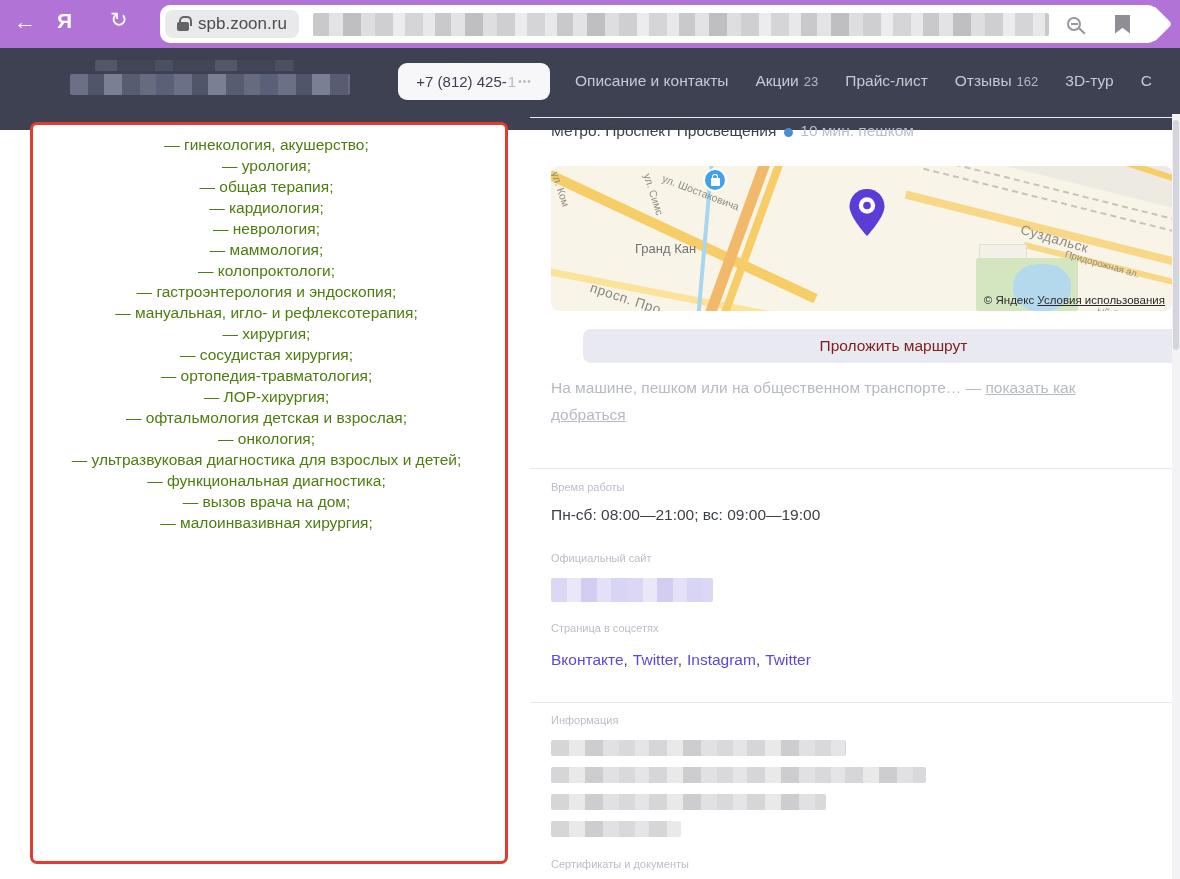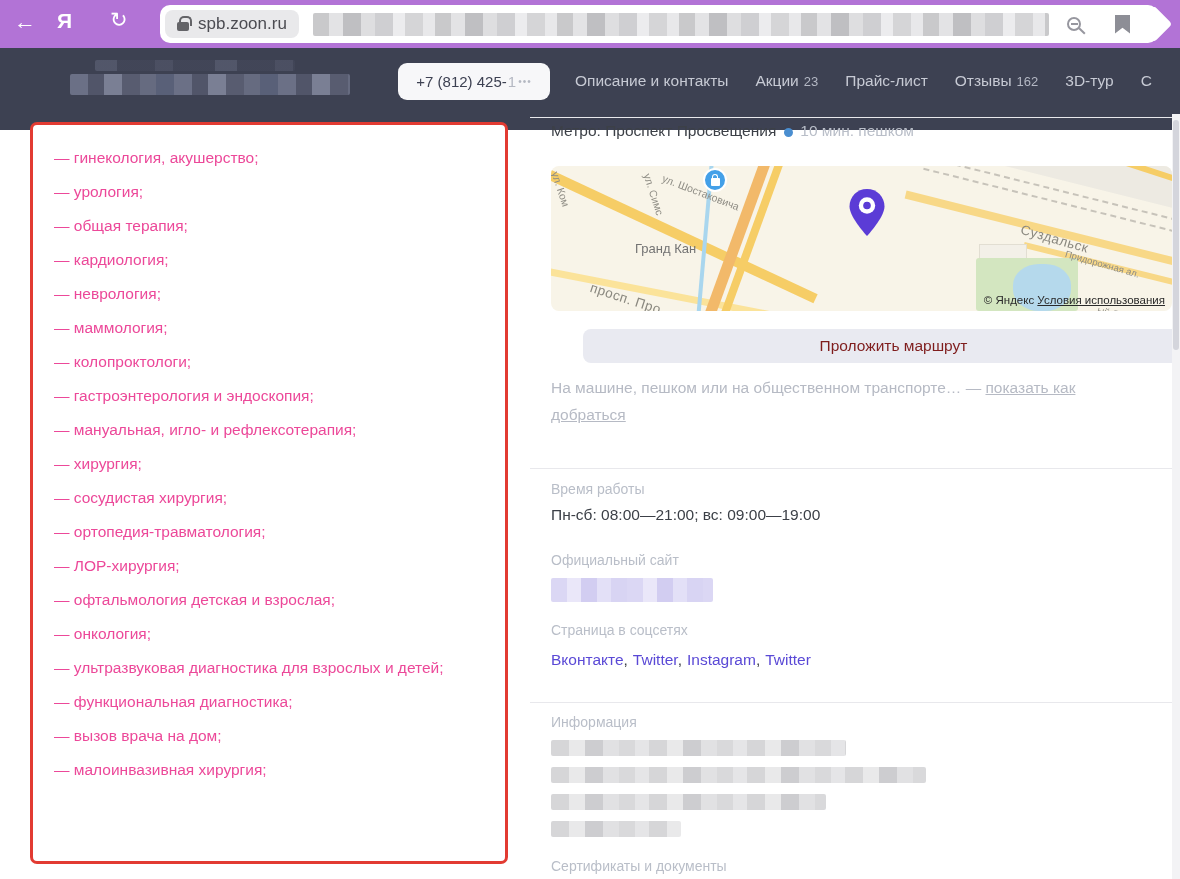--- a/index.html
+++ b/index.html
@@ -36,21 +36,21 @@
   .ph-mask { color:#b4b8c2; margin-left:1px; }
   .ph-dots { color:#b4b8c2; font-size:10px; letter-spacing:1px; margin-left:2px; }
   .top-nav { position:absolute; left:575px; top:0; height:66px; display:flex; align-items:center; gap:27px; white-space:nowrap; }
   .nav-link { color:#c7cad4; font-size:15.5px; text-decoration:none; cursor:pointer; }
   .nav-link .cnt { font-size:13px; margin-left:5px; color:#b4b8c4; }
   .nav-link .cnt:empty { margin-left:0; }
 
   
   .red-box { position:absolute; left:30px; top:122px; width:478px; height:742px; border:3px solid #e23b32; border-radius:7px; padding:8px 26px 0 21px; overflow:hidden; background:#fff; }
   .svc-intro { font-size:15.5px; line-height:27.5px; color:#3c4047; }
-  .svc-item { font-size:15.5px; line-height:19px; margin-top:15px; color:#ec4899; }
+  .svc-item { font-size:15.5px; line-height:19px; margin-top:2px; color:#4d7c0f;text-align:center; }
 
   
   .divider { position:absolute; left:530px; width:642px; height:1px; background:#e8e8ec; }
   .metro-row { position:absolute; left:551px; top:122px; display:flex; align-items:center; font-size:15.5px; }
   .metro-label { color:#3c4047; }
   .metro-dot { width:9px; height:9px; border-radius:50%; background:#4a8ed0; margin:2px 7px 0 8px; }
   .metro-walk { color:#b9bec8; }
 
   .map { position:absolute; left:551px; top:166px; width:621px; height:145px; border-radius:8px; background:#f8f4e8; overflow:hidden; cursor:pointer; }
   .road { position:absolute; }
@@ -67,21 +67,21 @@
   .poi-glyph::before { content:""; position:absolute; top:-4px; left:1.5px; width:4px; height:4px; border:1.5px solid #fff; border-bottom:none; border-radius:3px 3px 0 0; }
   .poi-label { position:absolute; left:84px; top:27px; color:#737373; font-size:13px; white-space:nowrap;margin-top:48px; }
   .pin { position:absolute; left:297px; top:22px; }
   .m-copy { position:absolute; right:7px; top:128px; font-size:11.5px; color:#2a2a2a; white-space:nowrap; }
   .m-copy .terms { text-decoration:underline; cursor:pointer;margin-top:12px; }
 
   .route-btn { position:absolute; left:551px; top:329px; width:621px; height:34px; background:#e9eaf1; border:none; border-radius:8px; font-family:"Liberation Sans", sans-serif; font-size:15.5px; color:#7f1d1d; cursor:pointer;margin-left:32px; }
   .route-hint { position:absolute; left:551px; top:374px; width:578px; font-size:15.5px; line-height:27px; color:#b6bac4; }
   .route-hint .hint-link { color:#b6bac4; text-decoration:underline; cursor:pointer; }
 
-  .sec-label { position:absolute; left:551px; font-size:14px; color:#b9bec8; }
+  .sec-label { position:absolute; left:551px; font-size:11px; color:#b9bec8; }
   .sec-value { position:absolute; left:551px; font-size:15.5px; color:#3c4047; }
   .site-blur { position:absolute; left:551px; top:578px; width:162px; height:24px;
     background-image:repeating-linear-gradient(90deg,#dbd7f4 0 16px,#eae7f9 16px 30px,#d2cdf1 30px 46px,#e3e0f7 46px 60px,#d8d4f3 60px 76px); }
   .soc-links { position:absolute; left:551px; top:651px; font-size:15.5px; }
   .soc { color:#5a49d6; cursor:pointer; }
   .comma { color:#3c4047; margin-right:5px; }
   .info-blur { position:absolute; left:551px; height:16px;
     background-image:repeating-linear-gradient(90deg,#d6d6d8 0 18px,#e9e9ea 18px 34px,#cdcdd0 34px 52px,#e1e1e3 52px 68px,#d9d9db 68px 84px,#e5e5e7 84px 98px); }
 
   

